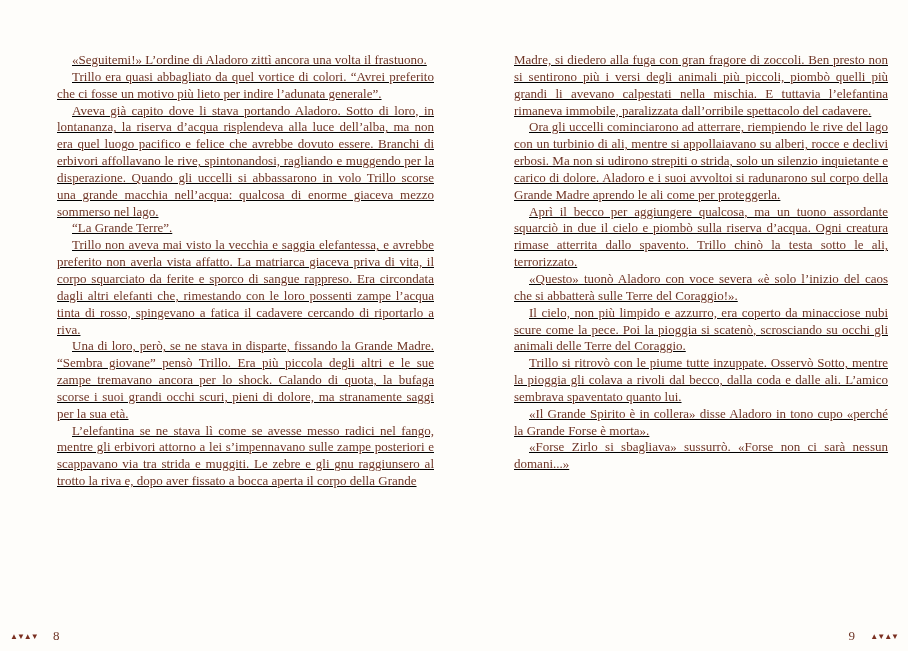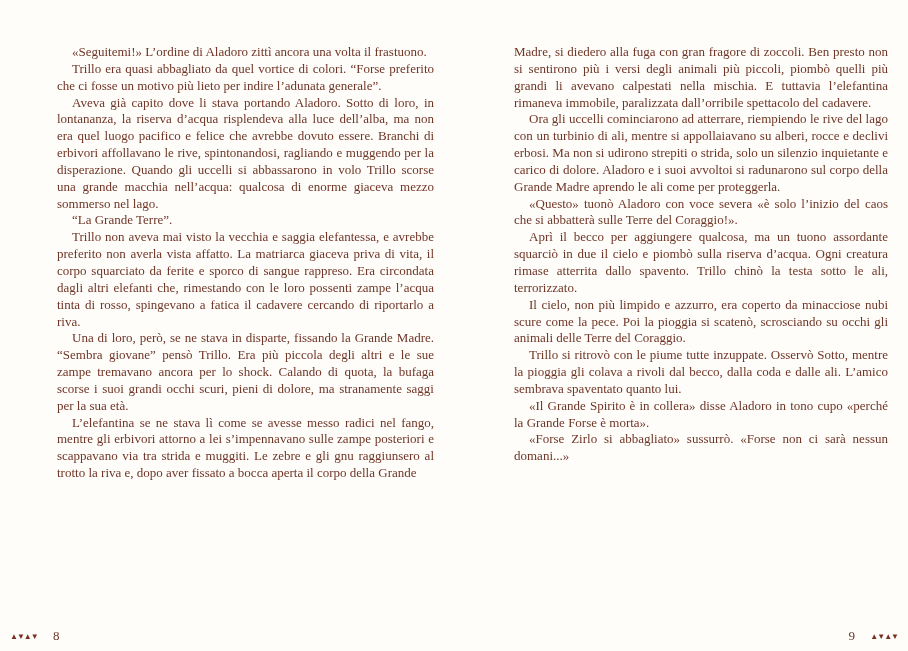--- a/index.html
+++ b/index.html
@@ -13,21 +13,22 @@
     font-family: "Liberation Serif", "DejaVu Serif", serif;
     overflow: hidden;
   }
   .spread {
     position: relative;
     width: 908px;
     height: 651px;
   }
   .text-block {
     position: absolute;
-    top: 44px;
+    top: 52px;
+    text-decoration: underline;
   }
   .text-block.left {
     left: 57px;
     width: 377px;
   }
   .text-block.right {
     left: 514px;
     width: 374px;
   }
   .para {
@@ -60,37 +61,37 @@
   .ornament.left-orn { left: 10px; }
   .ornament.right-orn { right: 10px; }
 </style>
 </head>
 <body style="background: rgb(254, 253, 250);">
 
 <div class="spread">
 
   <div class="text-block left">
       <p class="para indent">«Seguitemi!» L’ordine di Aladoro zittì ancora una volta il frastuono.</p>
-      <p class="para indent">Trillo era quasi abbagliato da quel vortice di colori. “Forse preferito che ci fosse un motivo più lieto per indire l’adunata generale”.</p>
+      <p class="para indent">Trillo era quasi abbagliato da quel vortice di colori. “Avrei preferito che ci fosse un motivo più lieto per indire l’adunata generale”.</p>
       <p class="para indent">Aveva già capito dove li stava portando Aladoro. Sotto di loro, in lontananza, la riserva d’acqua risplendeva alla luce dell’alba, ma non era quel luogo pacifico e felice che avrebbe dovuto essere. Branchi di erbivori affollavano le rive, spintonandosi, ragliando e muggendo per la disperazione. Quando gli uccelli si abbassarono in volo Trillo scorse una grande macchia nell’acqua: qualcosa di enorme giaceva mezzo sommerso nel lago.</p>
       <p class="para indent">“La Grande Terre”.</p>
       <p class="para indent">Trillo non aveva mai visto la vecchia e saggia elefantessa, e avrebbe preferito non averla vista affatto. La matriarca giaceva priva di vita, il corpo squarciato da ferite e sporco di sangue rappreso. Era circondata dagli altri elefanti che, rimestando con le loro possenti zampe l’acqua tinta di rosso, spingevano a fatica il cadavere cercando di riportarlo a riva.</p>
       <p class="para indent">Una di loro, però, se ne stava in disparte, fissando la Grande Madre. “Sembra giovane” pensò Trillo. Era più piccola degli altri e le sue zampe tremavano ancora per lo shock. Calando di quota, la bufaga scorse i suoi grandi occhi scuri, pieni di dolore, ma stranamente saggi per la sua età.</p>
       <p class="para indent">L’elefantina se ne stava lì come se avesse messo radici nel fango, mentre gli erbivori attorno a lei s’impennavano sulle zampe posteriori e scappavano via tra strida e muggiti. Le zebre e gli gnu raggiunsero al trotto la riva e, dopo aver fissato a bocca aperta il corpo della Grande</p>
     </div>
 
   <div class="text-block right">
       <p class="para">Madre, si diedero alla fuga con gran fragore di zoccoli. Ben presto non si sentirono più i versi degli animali più piccoli, piombò quelli più grandi li avevano calpestati nella mischia. E tuttavia l’elefantina rimaneva immobile, paralizzata dall’orribile spettacolo del cadavere.</p>
       <p class="para indent">Ora gli uccelli cominciarono ad atterrare, riempiendo le rive del lago con un turbinio di ali, mentre si appollaiavano su alberi, rocce e declivi erbosi. Ma non si udirono strepiti o strida, solo un silenzio inquietante e carico di dolore. Aladoro e i suoi avvoltoi si radunarono sul corpo della Grande Madre aprendo le ali come per proteggerla.</p>
+      <p class="para indent">Aprì il becco per aggiungere qualcosa, ma un tuono assordante squarciò in due il cielo e piombò sulla riserva d’acqua. Ogni creatura rimase atterrita dallo spavento. Trillo chinò la testa sotto le ali, terrorizzato.</p>
       <p class="para indent">«Questo» tuonò Aladoro con voce severa «è solo l’inizio del caos che si abbatterà sulle Terre del Coraggio!».</p>
-      <p class="para indent">Aprì il becco per aggiungere qualcosa, ma un tuono assordante squarciò in due il cielo e piombò sulla riserva d’acqua. Ogni creatura rimase atterrita dallo spavento. Trillo chinò la testa sotto le ali, terrorizzato.</p>
       <p class="para indent">Il cielo, non più limpido e azzurro, era coperto da minacciose nubi scure come la pece. Poi la pioggia si scatenò, scrosciando su occhi gli animali delle Terre del Coraggio.</p>
       <p class="para indent">Trillo si ritrovò con le piume tutte inzuppate. Osservò Sotto, mentre la pioggia gli colava a rivoli dal becco, dalla coda e dalle ali. L’amico sembrava spaventato quanto lui.</p>
       <p class="para indent">«Il Grande Spirito è in collera» disse Aladoro in tono cupo «perché la Grande Forse è morta».</p>
-      <p class="para indent">«Forse Zirlo si abbagliato» sussurrò. «Forse non ci sarà nessun domani...»</p>
+      <p class="para indent">«Forse Zirlo si sbagliava» sussurrò. «Forse non ci sarà nessun domani...»</p>
     </div>
 
   <span class="ornament left-orn">▲▼▲▼</span>
 
   <span class="page-number left-num">8</span>
 
   <span class="page-number right-num">9</span>
 
   <span class="ornament right-orn">▲▼▲▼</span>
 

